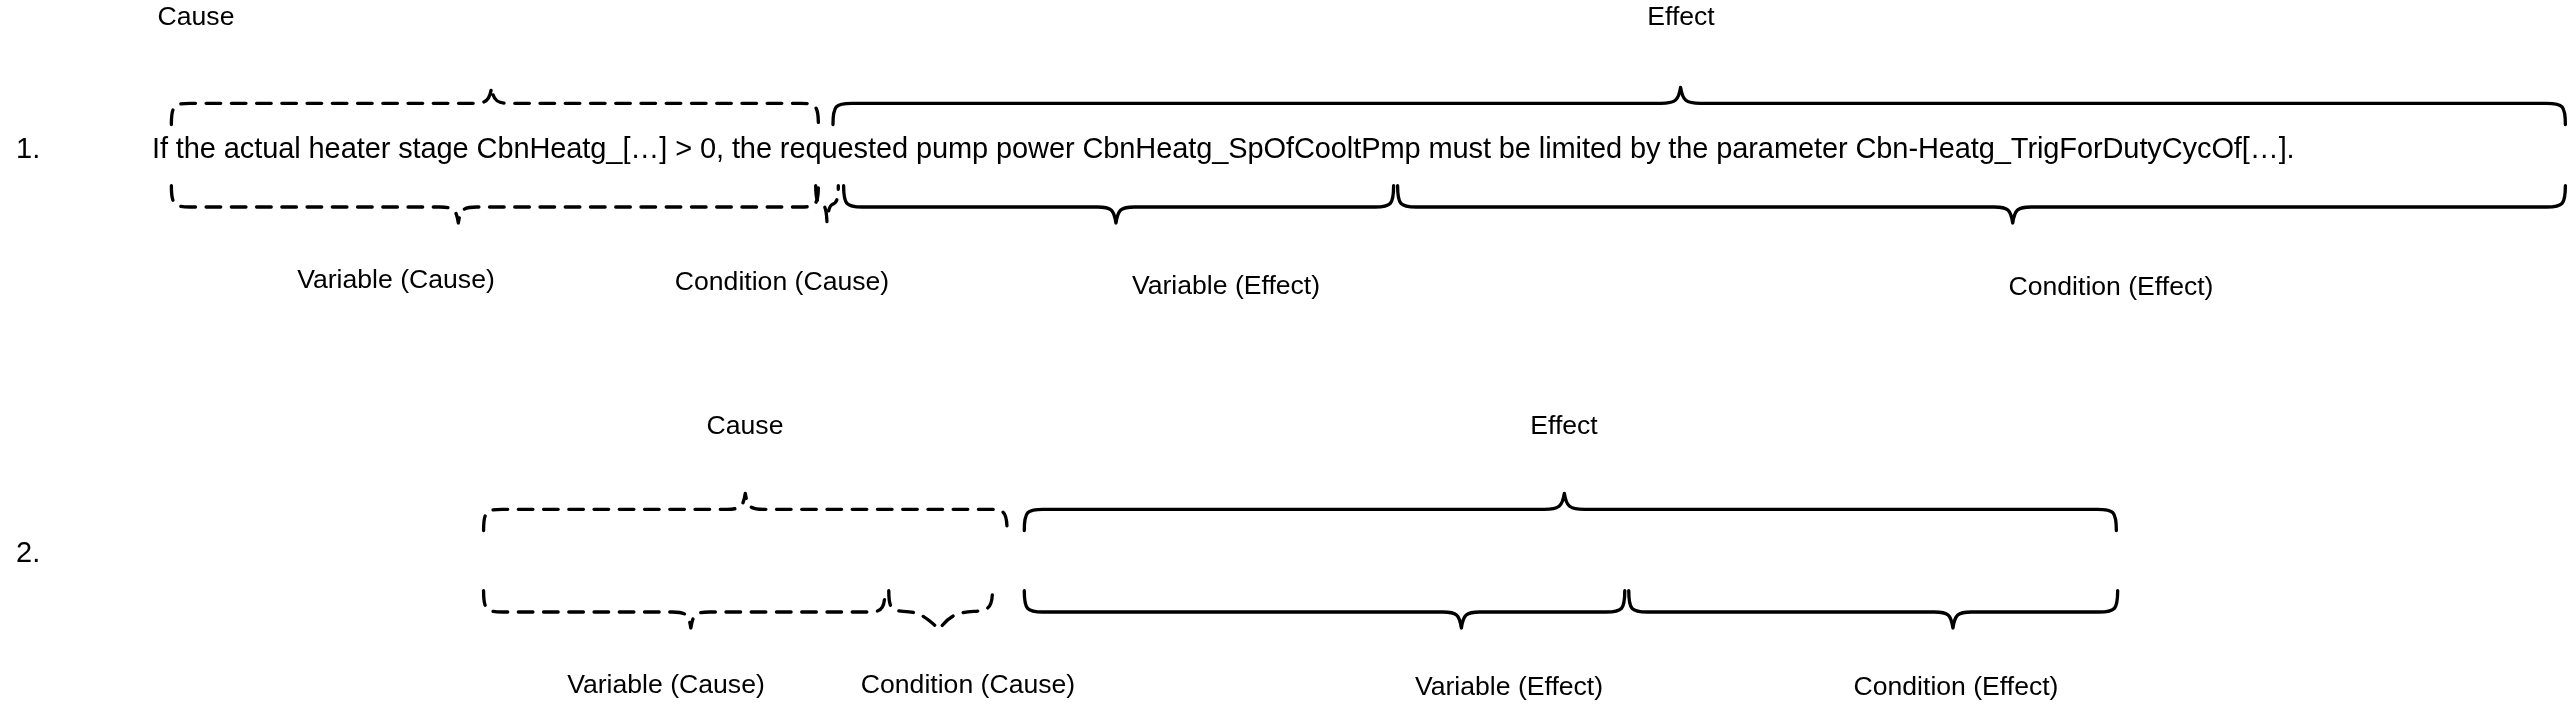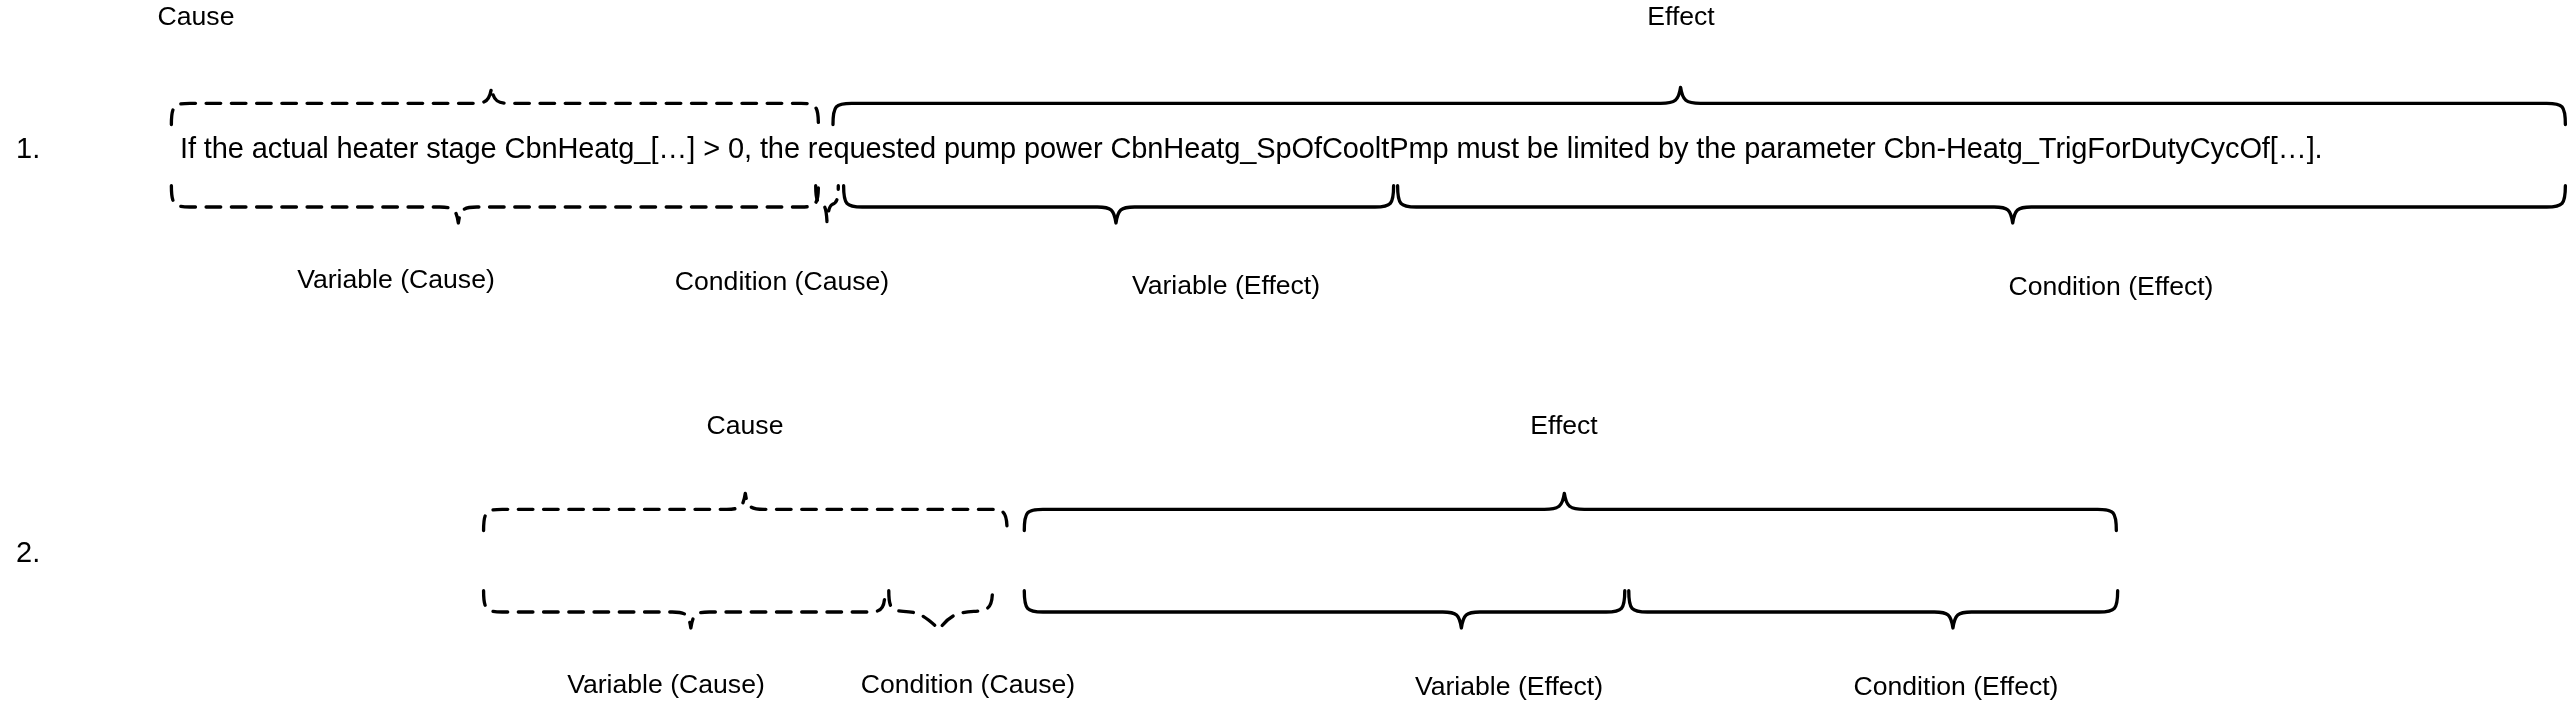--- a/index.html
+++ b/index.html
@@ -87,21 +87,21 @@
                C 1254 60, 1258 56, 1282 56
                L 2500 56
                C 2522 56, 2527 52, 2530 32
                C 2533 52, 2538 56, 2560 56
                L 3834 56
                C 3858 56, 3862 60, 3862 88"></path>
     </svg>
 
     <div class="row-number" style="left:16px; top:134px;">1.</div>
 
-    <div class="sentence" style="left:180px; top:134px;">If the actual heater stage CbnHeatg_[…] &gt; 0, the requested pump power CbnHeatg_SpOfCooltPmp must be limited by the parameter  Cbn-Heatg_TrigForDutyCycOf[…].</div>
+    <div class="sentence" style="left:152px; top:134px;">If the actual heater stage CbnHeatg_[…] &gt; 0, the requested pump power CbnHeatg_SpOfCooltPmp must be limited by the parameter  Cbn-Heatg_TrigForDutyCycOf[…].</div>
 
     <svg class="brace-svg" style="left:0px; top:183px;" width="2576" height="60" viewBox="0 0 3878 90">
       <path class="dashed" d="M 258 4
                               C 258 32, 262 36, 286 36
                               L 662 36
                               C 683 36, 687 40, 690 60
                               C 693 40, 697 36, 718 36
                               L 1206 36
                               C 1228 36, 1232 32, 1232 4"></path>
     </svg>

